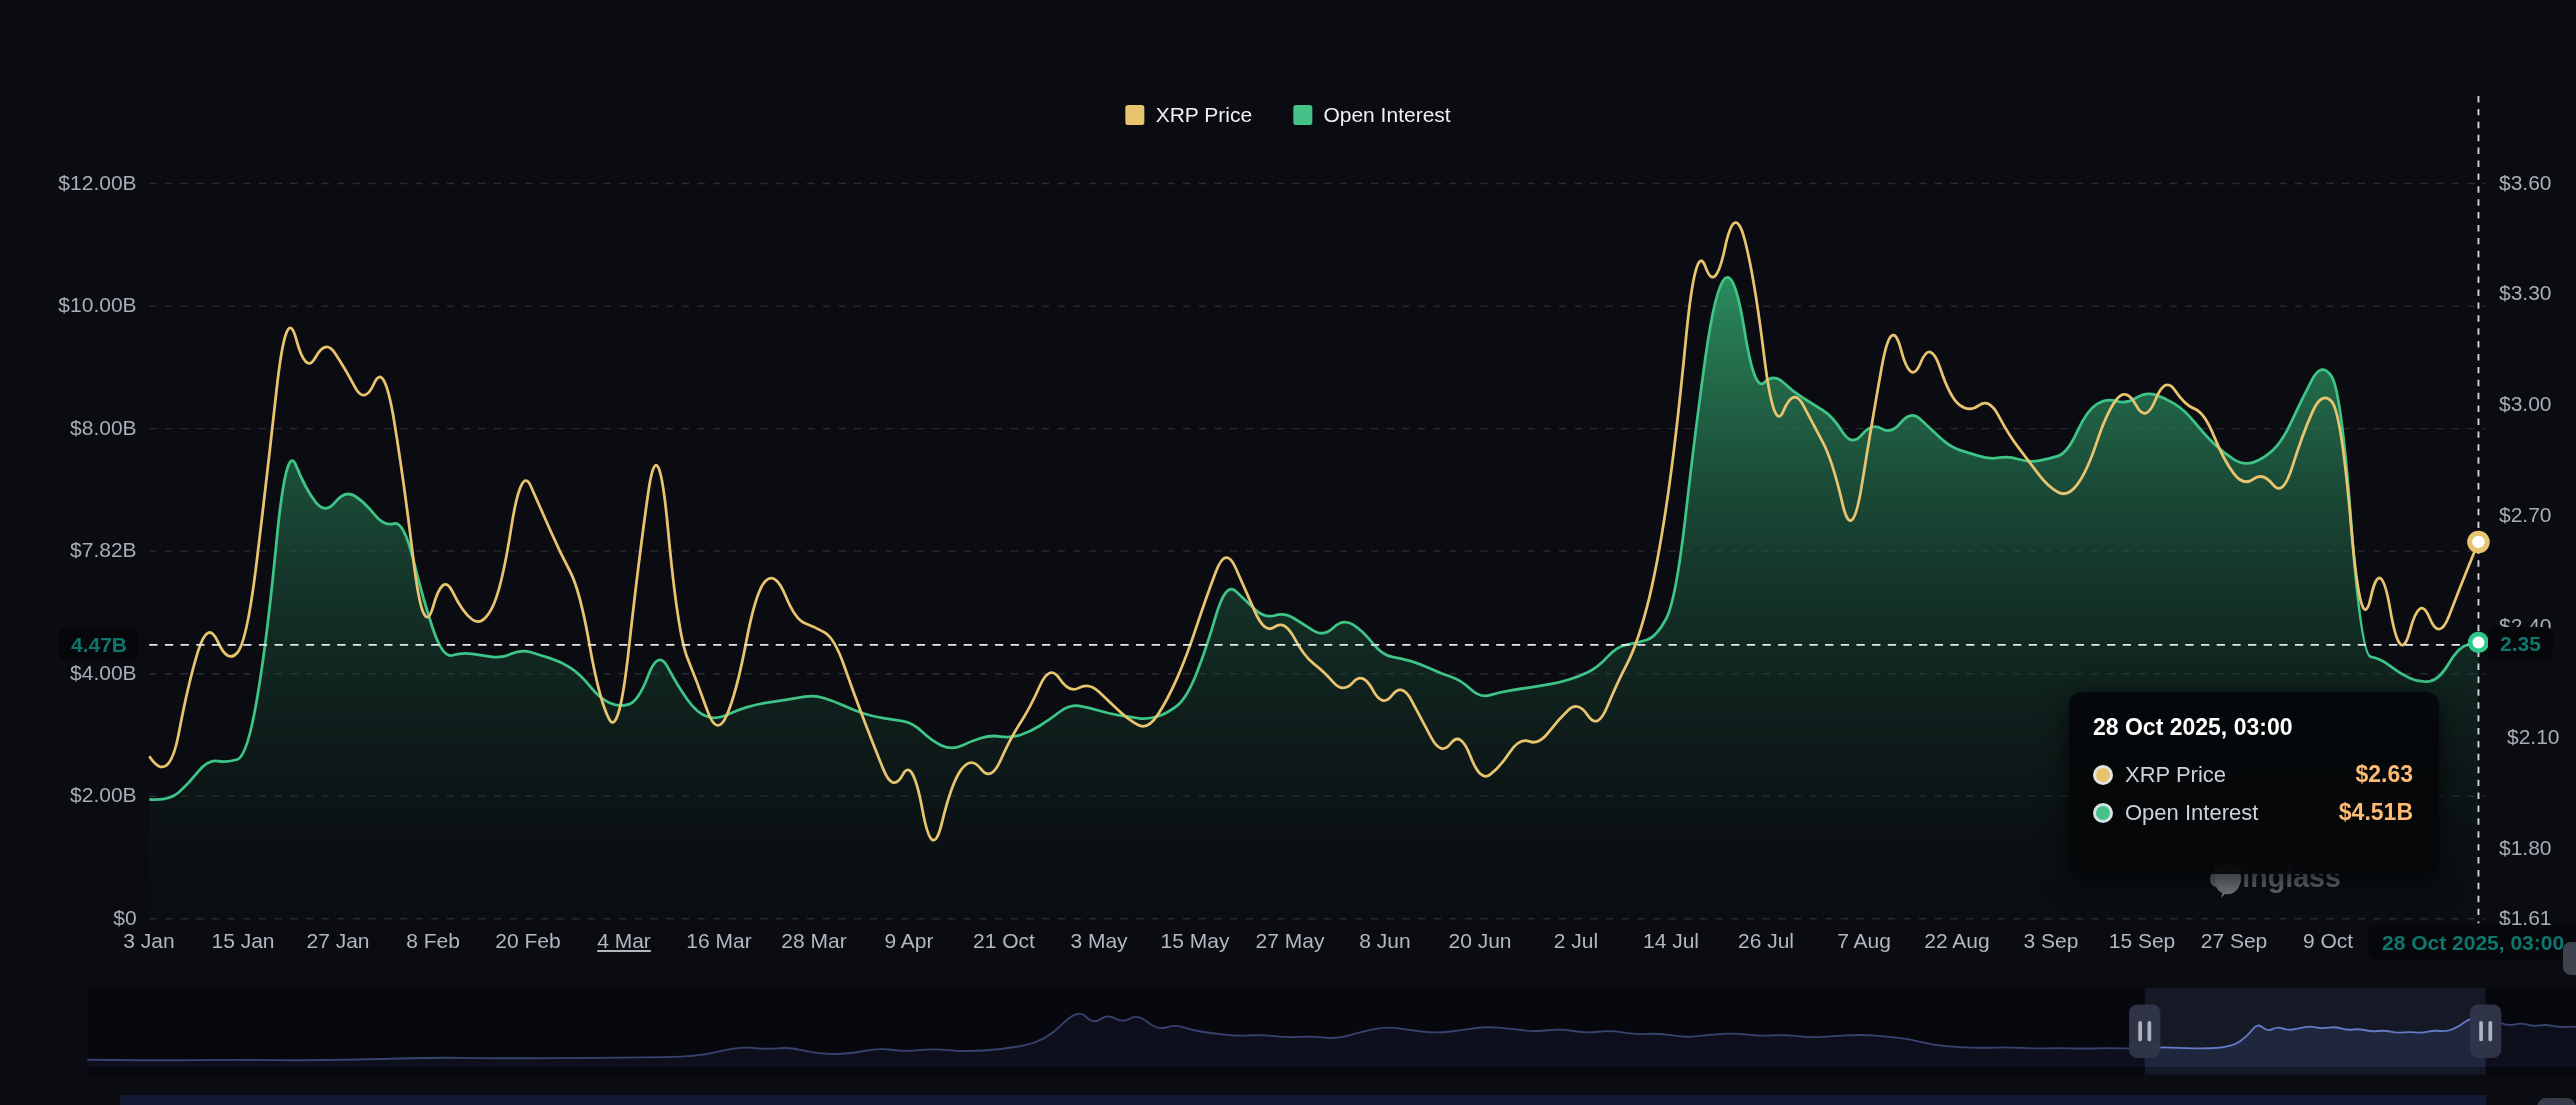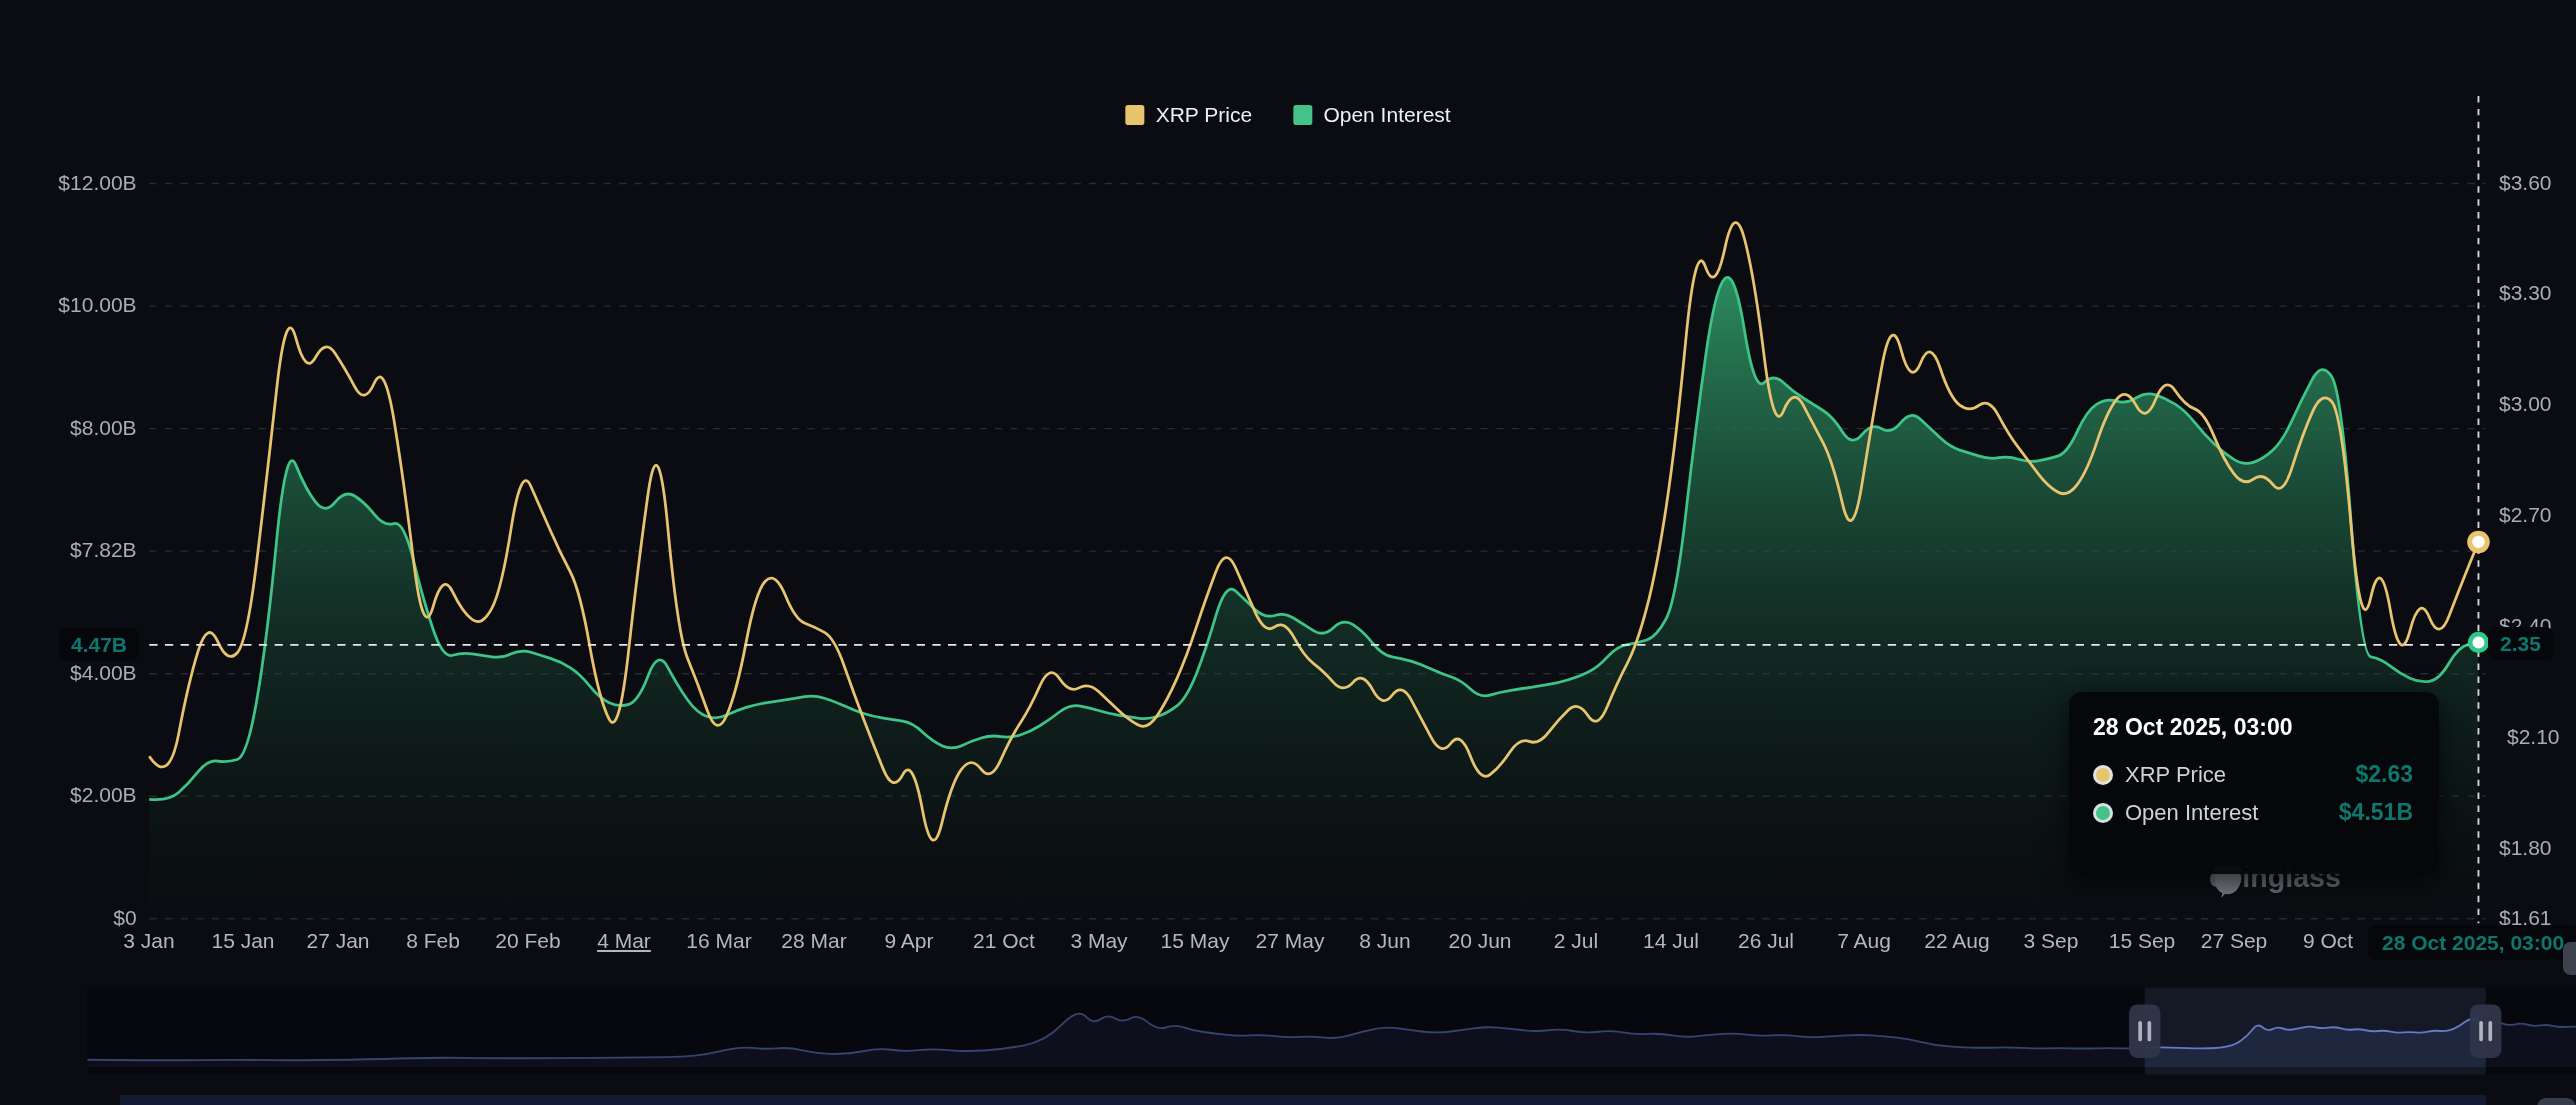--- a/index.html
+++ b/index.html
@@ -27,21 +27,21 @@
              z-index:3;opacity:.85;}
   .watermark-text{font-size:28.6px;font-weight:700;color:#787f89;}
   .tooltip{position:absolute;left:2069px;top:692px;width:370px;height:182px;box-sizing:border-box;
            background:rgba(5,7,9,.96);border-radius:13px;padding:22px 26px 18.4px 24px;z-index:5;
            box-shadow:0 7.4px 28px rgba(0,0,0,.65);}
   .tooltip-time{font-size:23px;font-weight:700;color:#fff;margin-bottom:20px;}
   .tt-row{display:flex;align-items:center;margin-top:11px;}
   .tt-dot{width:14px;height:14px;border-radius:50%;border:3.7px solid rgba(225,229,234,.92);
           display:inline-block;margin-right:12px;flex:none;}
   .tt-label{font-size:22px;color:#ced3da;}
-  .tt-value{margin-left:auto;font-size:23px;font-weight:700;color:#0f766e;text-align:center;}
+  .tt-value{margin-left:auto;font-size:23px;font-weight:700;color:#fdba74;text-align:center;}
   .corner-btn{position:absolute;left:2537px;top:1098px;width:39px;height:37px;border-radius:9.2px;
               background:#363c4a;display:flex;align-items:center;justify-content:center;gap:5.5px;z-index:8;}
   .edge-tab{position:absolute;left:2563px;top:942px;width:13px;height:33px;border-radius:7.4px 0 0 7.4px;
             background:#3c424e;z-index:8;}
   .bottom-strip{position:absolute;left:120px;top:1095px;width:2366px;height:10px;background:#131a33;z-index:2;}
 </style>
 </head>
 <body>
 
 <div id="root">

